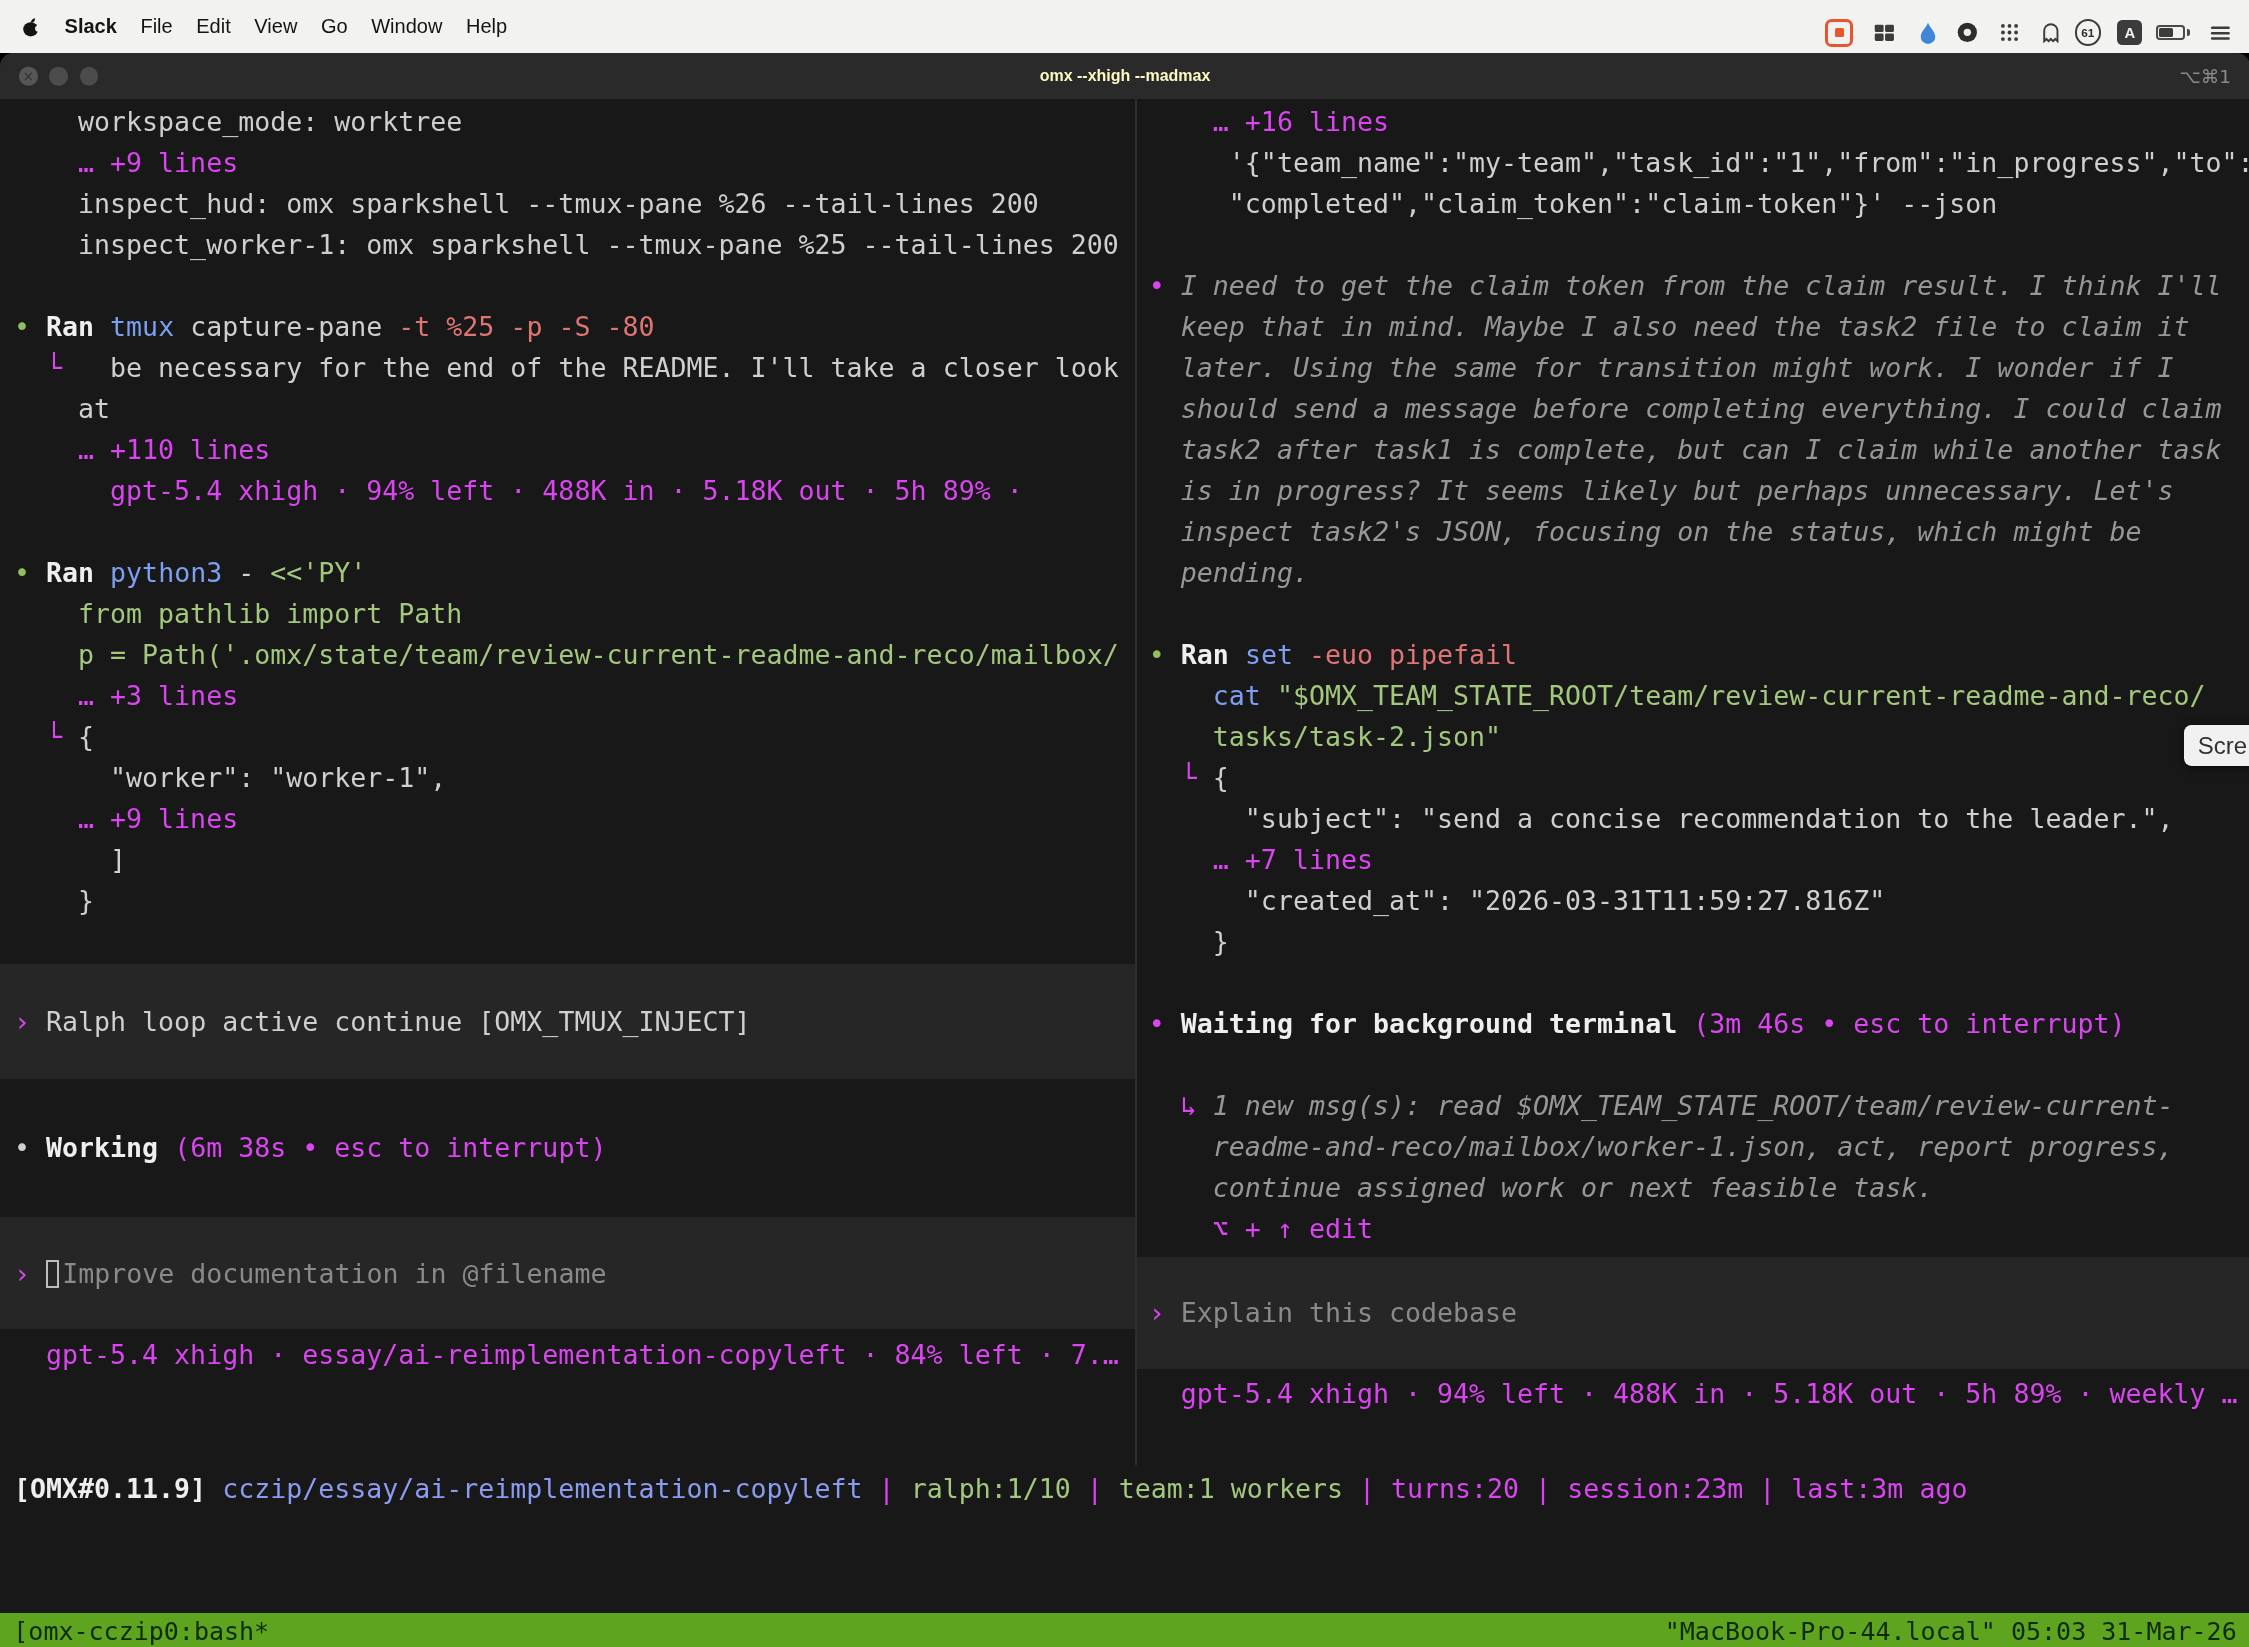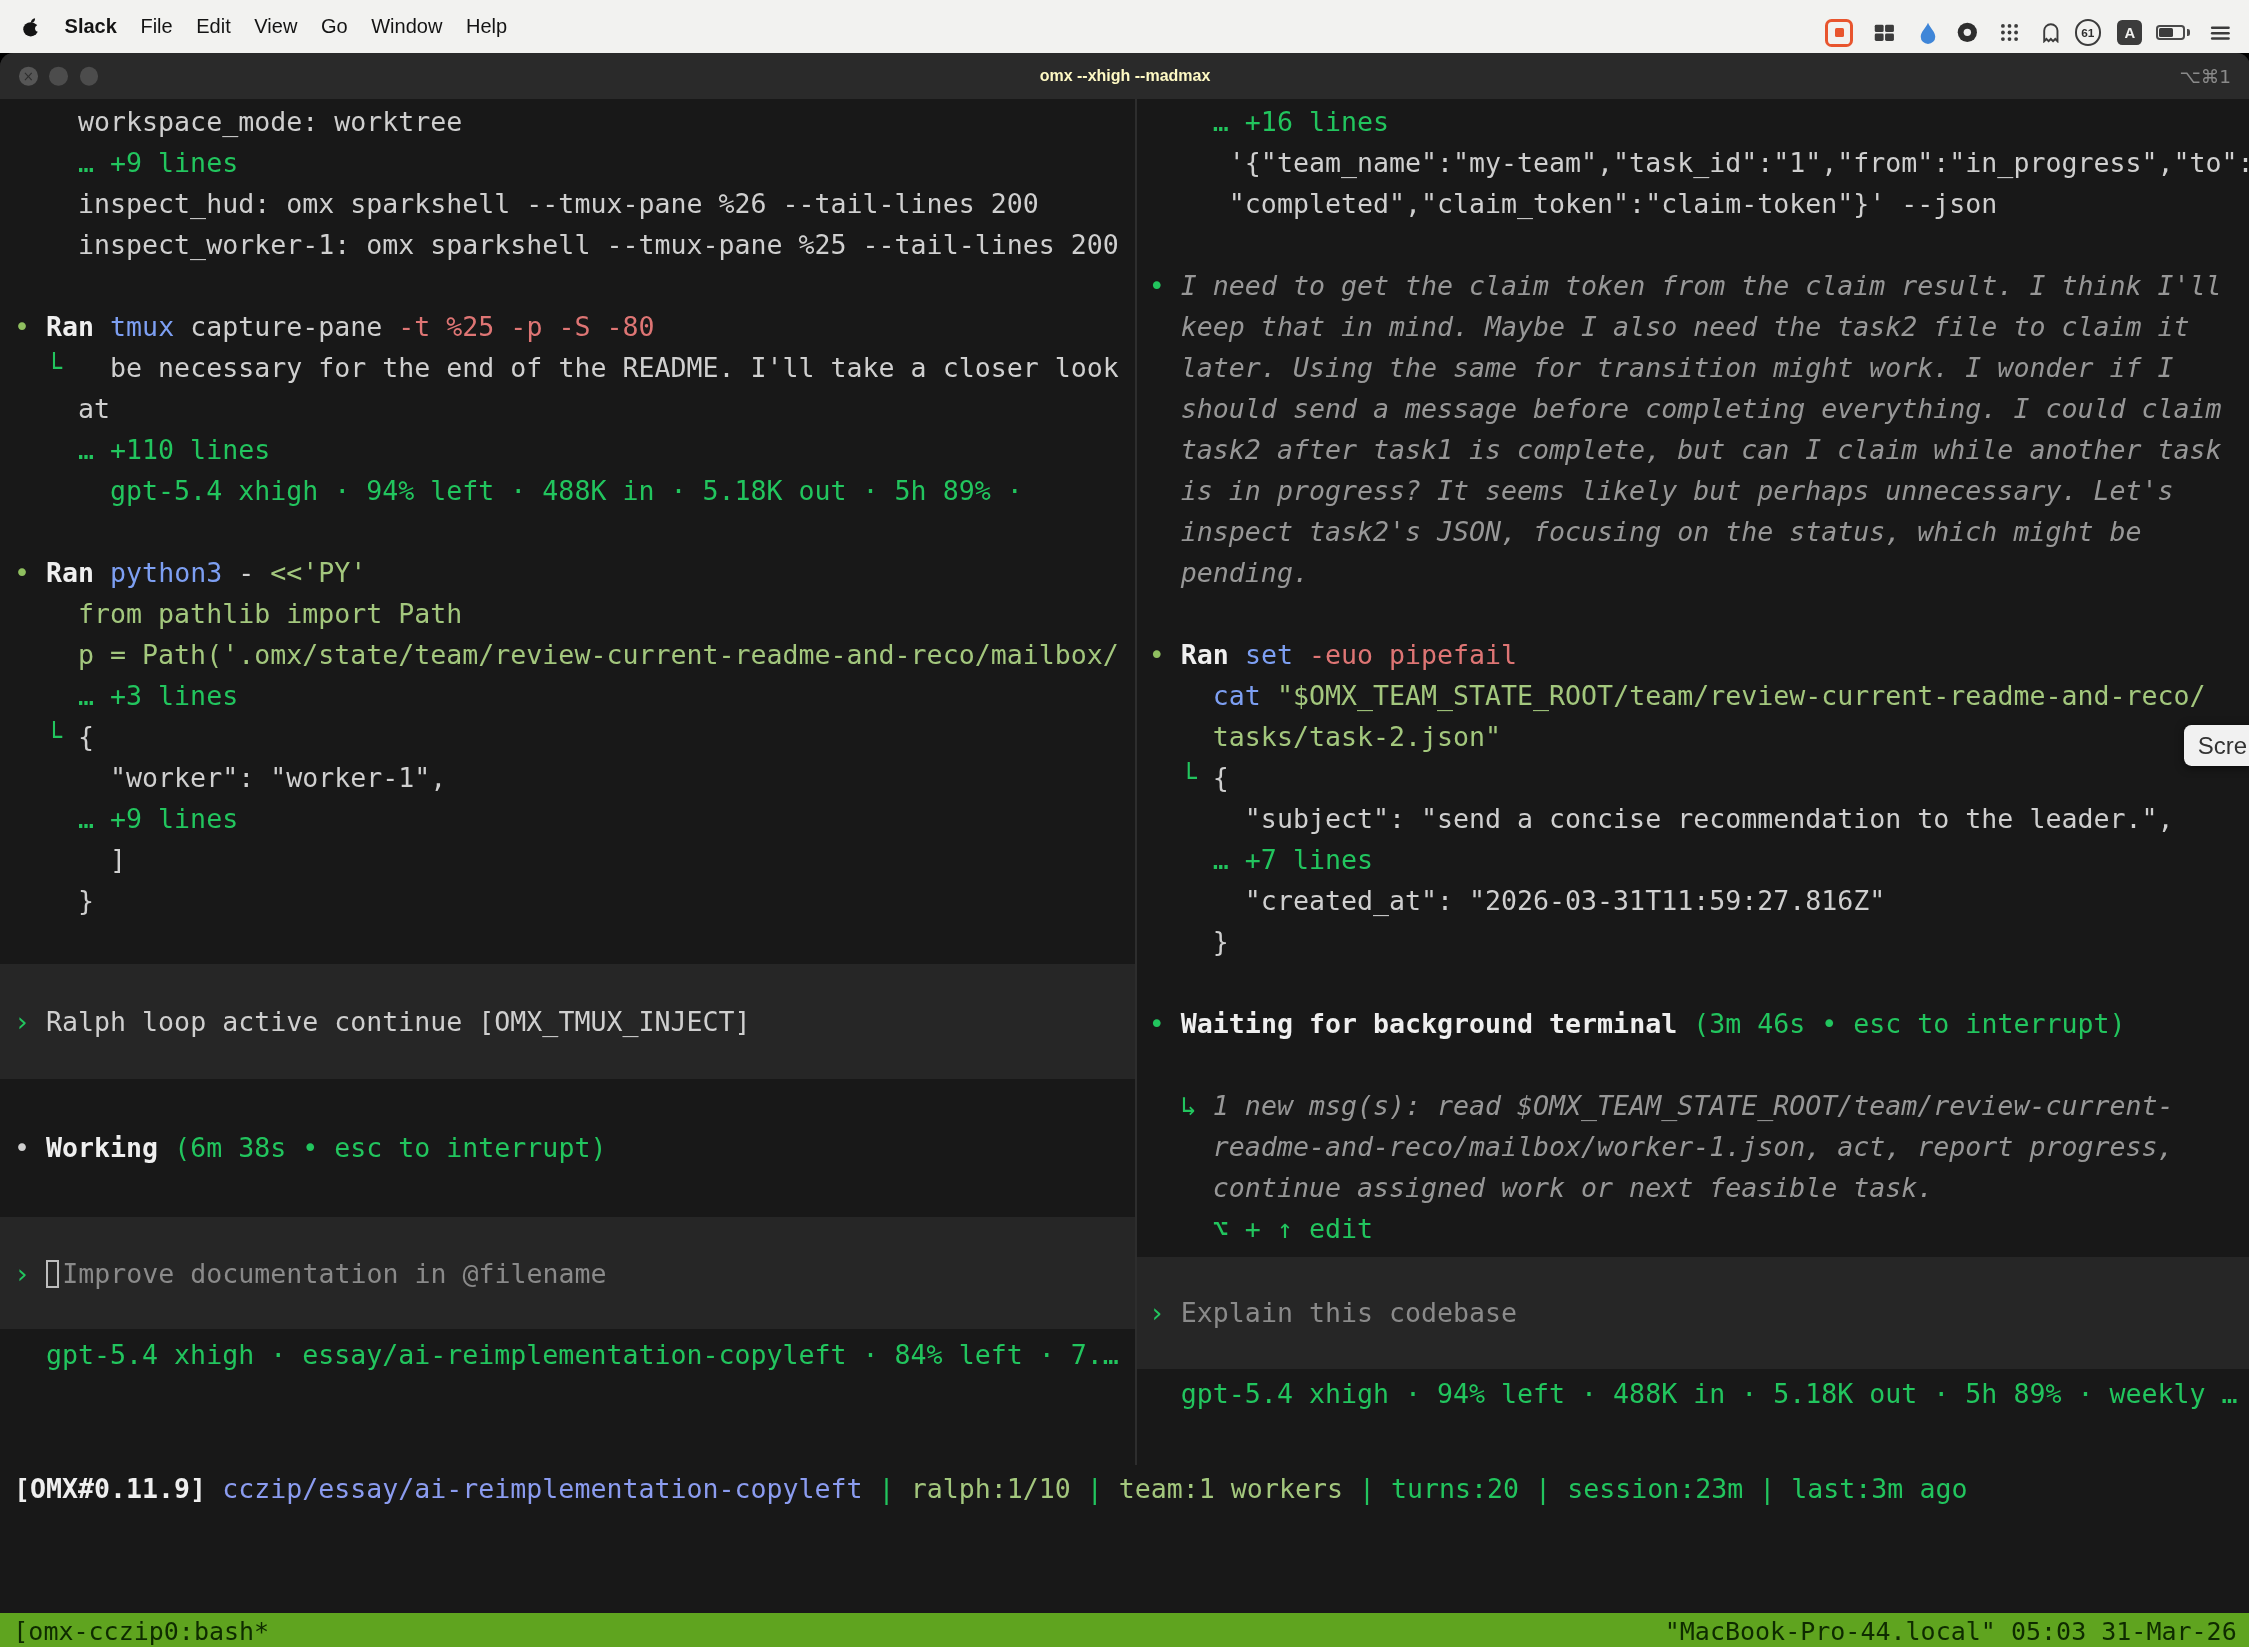--- a/index.html
+++ b/index.html
@@ -44,21 +44,21 @@
   .pane{position:absolute;top:0;padding-top:2.2px;overflow:hidden;}
   .pane-left{left:0;width:1135px;}
   .pane-right{left:1137px;right:0;}
   .divider{position:absolute;left:1135px;top:0;width:2.2px;height:1366px;background:#2d2d2d;}
   .tline{height:41px;line-height:41px;font-size:26.6px;white-space:pre;padding-left:14px;color:#cfcfcf;}
   .pane-right .tline{padding-left:11.8px;}
   .band{background:#262626;display:flex;flex-direction:column;justify-content:center;}
   .band-tall{height:115px;}
   .band-std{height:112px;}
   .seg-w{color:#cfcfcf;}
-  .seg-dim{color:#22c55e;}
+  .seg-dim{color:#d946ef;}
   .seg-ph{color:#8a8a8a;}
   .seg-gb{color:#8fbf5f;}
   .seg-blu{color:#7d9ff2;}
   .seg-red{color:#de7574;}
   .seg-str{color:#a3c77d;}
   .seg-bw{color:#efefef;font-weight:bold;}
   .seg-it{color:#979797;font-style:italic;}
   .seg-path{color:#8b9cf0;}
   .seg-cur{display:inline-block;width:12.5px;height:28px;border:2.2px solid #bdbdbd;box-sizing:border-box;
     vertical-align:-5.2px;margin-right:3.7px;}

